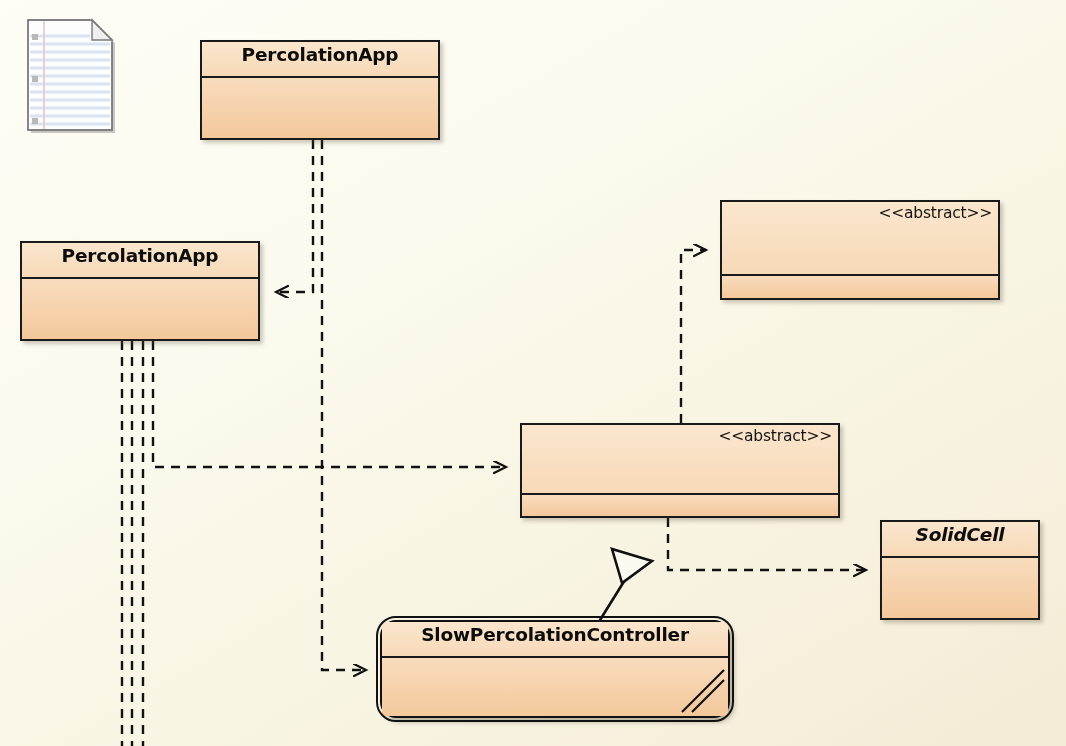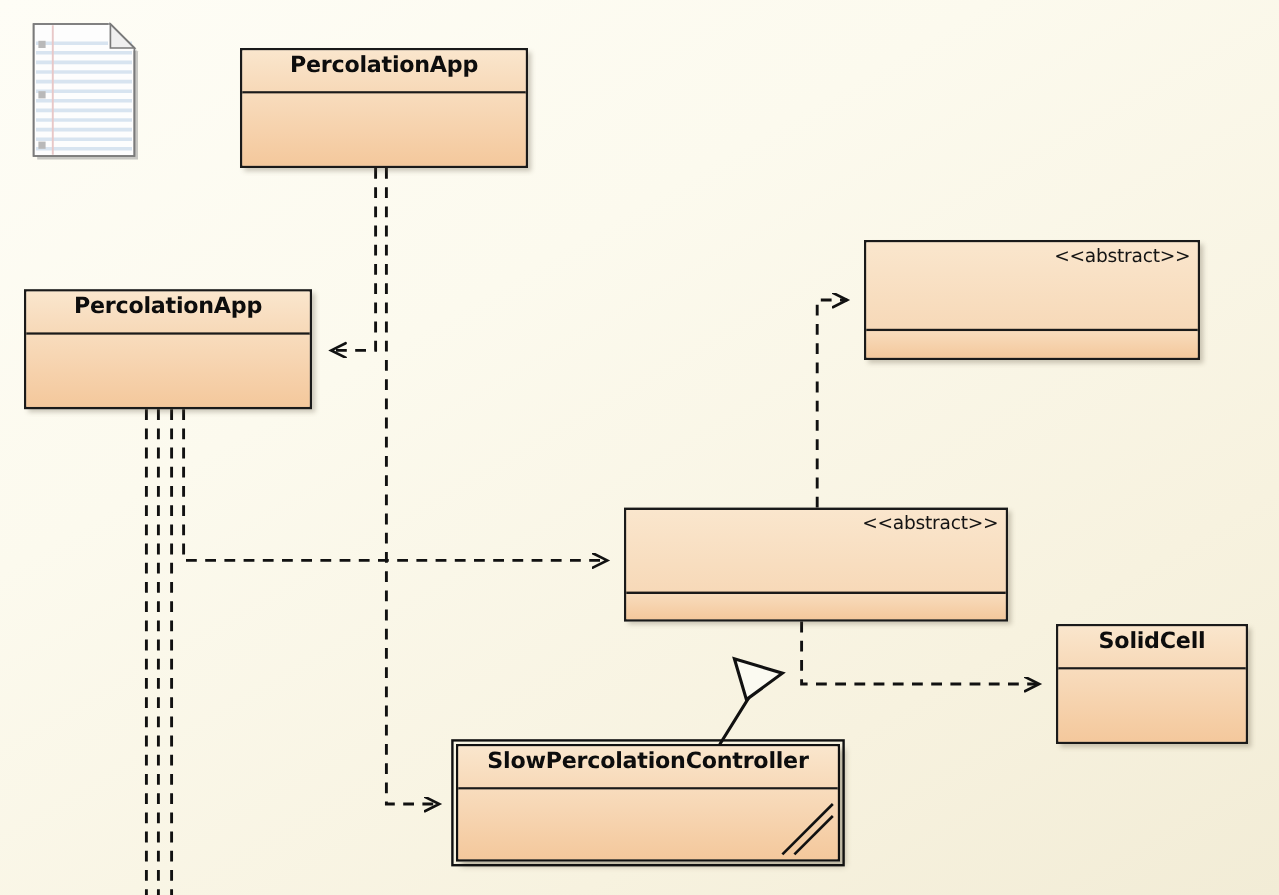--- a/index.html
+++ b/index.html
@@ -188,28 +188,28 @@
     <div class="uml-body"></div>
   </div>
 
   <div class="uml-class" style="left:520px; top:423px; width:320px; height:95px;">
     <div class="uml-header" style="height:70px;">
       <span class="uml-stereotype">&lt;&lt;abstract&gt;&gt;</span>
     </div>
     <div class="uml-body"></div>
   </div>
 
-  <div class="uml-class" style="left:880px; top:520px; width:160px; height:100px;">
+  <div class="uml-class" style="left:880px; top:520px; width:160px; height:100px;font-style:italic;">
     <div class="uml-header" style="height:36px;">
       <span class="uml-name">SolidCell</span>
     </div>
     <div class="uml-body"></div>
   </div>
 
-  <div class="uml-class selected" style="left:380px; top:620px; width:320px; height:98px;">
+  <div class="uml-class selected" style="left:380px; top:620px; width:350px; height:98px;border-radius:16px;">
     <div class="uml-header" style="height:36px;">
       <span class="uml-name">SlowPercolationController</span>
     </div>
     <div class="uml-body"></div>
     <div class="resize-grip">
       <svg width="46" height="46" viewBox="0 0 46 46">
         <line x1="44" y1="2" x2="2" y2="44" stroke="#111" stroke-width="2.2"></line>
         <line x1="44" y1="12" x2="12" y2="44" stroke="#111" stroke-width="2.2"></line>
       </svg>
     </div>

